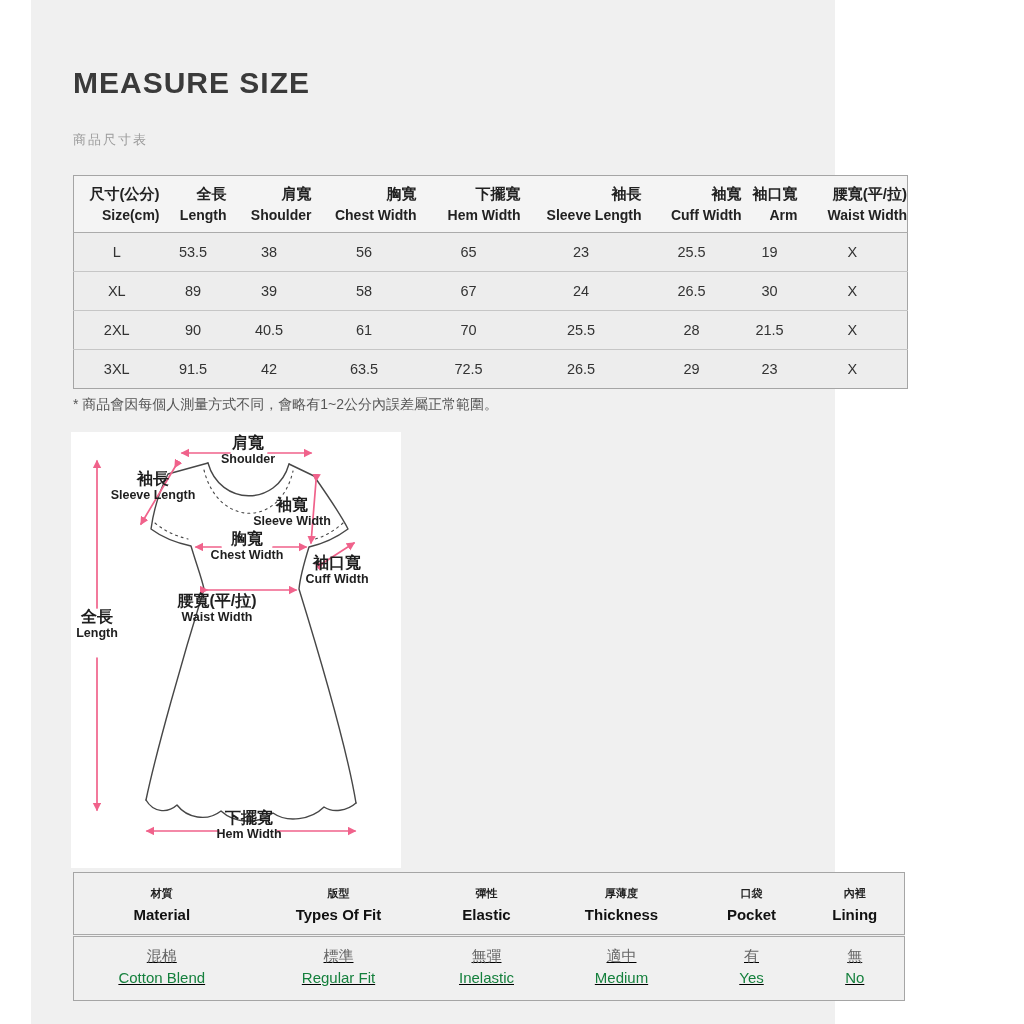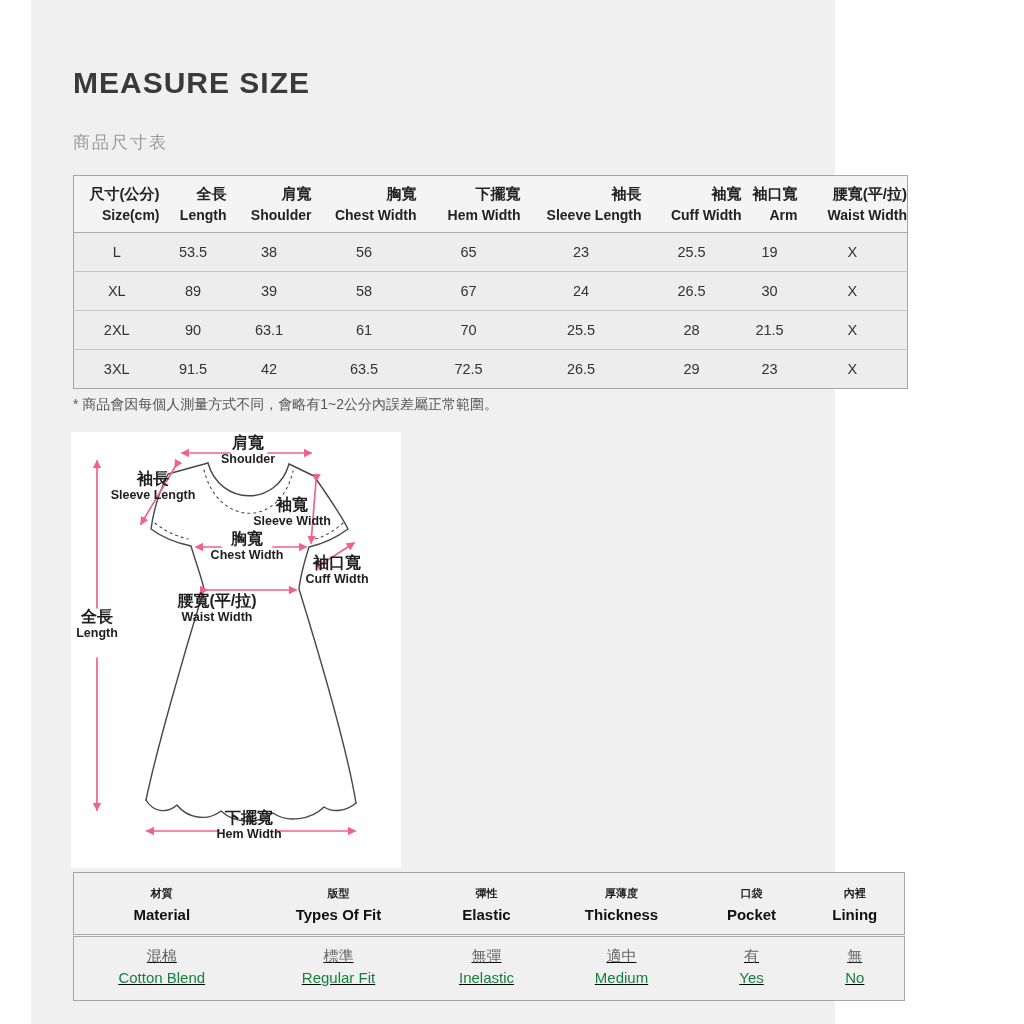--- a/index.html
+++ b/index.html
@@ -1,20 +1,20 @@
 <!DOCTYPE html>
 <html style="--pink: #f0628b;"><head>
 <meta charset="utf-8">
 <style>
   html,body{margin:0;padding:0;background:#ffffff;width:1024px;height:1024px;overflow:hidden;
     font-family:"Liberation Sans","DejaVu Sans",sans-serif;}
   .panel{position:absolute;left:31px;top:0;width:804px;height:1024px;background:#f0f0f0;}
 
   .title{position:absolute;left:42px;top:66px;font-size:30px;font-weight:bold;color:#3a3a3a;letter-spacing:1px;}
-  .subtitle{position:absolute;left:42px;top:131px;font-size:17px;color:#9b9b9b;letter-spacing:2px;}
+  .subtitle{position:absolute;left:42px;top:131px;font-size:13px;color:#9b9b9b;letter-spacing:2px;}
 
   table{border-collapse:collapse;table-layout:fixed;}
   .size-table{position:absolute;left:42px;top:175px;width:834px;border:1px solid #a5a5a5;}
   .size-table thead td{background:#f4f4f4;border-bottom:1px solid #ababab;padding:7px 0 6px;text-align:right;}
   .size-table thead .zh{font-size:15px;font-weight:bold;color:#222;line-height:22px;}
   .size-table thead .en{font-size:14px;font-weight:bold;color:#222;line-height:21px;}
   .size-table tbody td{height:36px;background:#ededed;border-top:1px solid #c6c6c6;text-align:center;
     font-size:14.5px;color:#333;}
   .size-table tbody tr:first-child td{border-top:none;}
 
@@ -117,21 +117,21 @@
         <td>58</td>
         <td>67</td>
         <td>24</td>
         <td>26.5</td>
         <td>30</td>
         <td>X</td>
       </tr>
       <tr>
         <td>2XL</td>
         <td>90</td>
-        <td>63.1</td>
+        <td>40.5</td>
         <td>61</td>
         <td>70</td>
         <td>25.5</td>
         <td>28</td>
         <td>21.5</td>
         <td>X</td>
       </tr>
       <tr>
         <td>3XL</td>
         <td>91.5</td>

